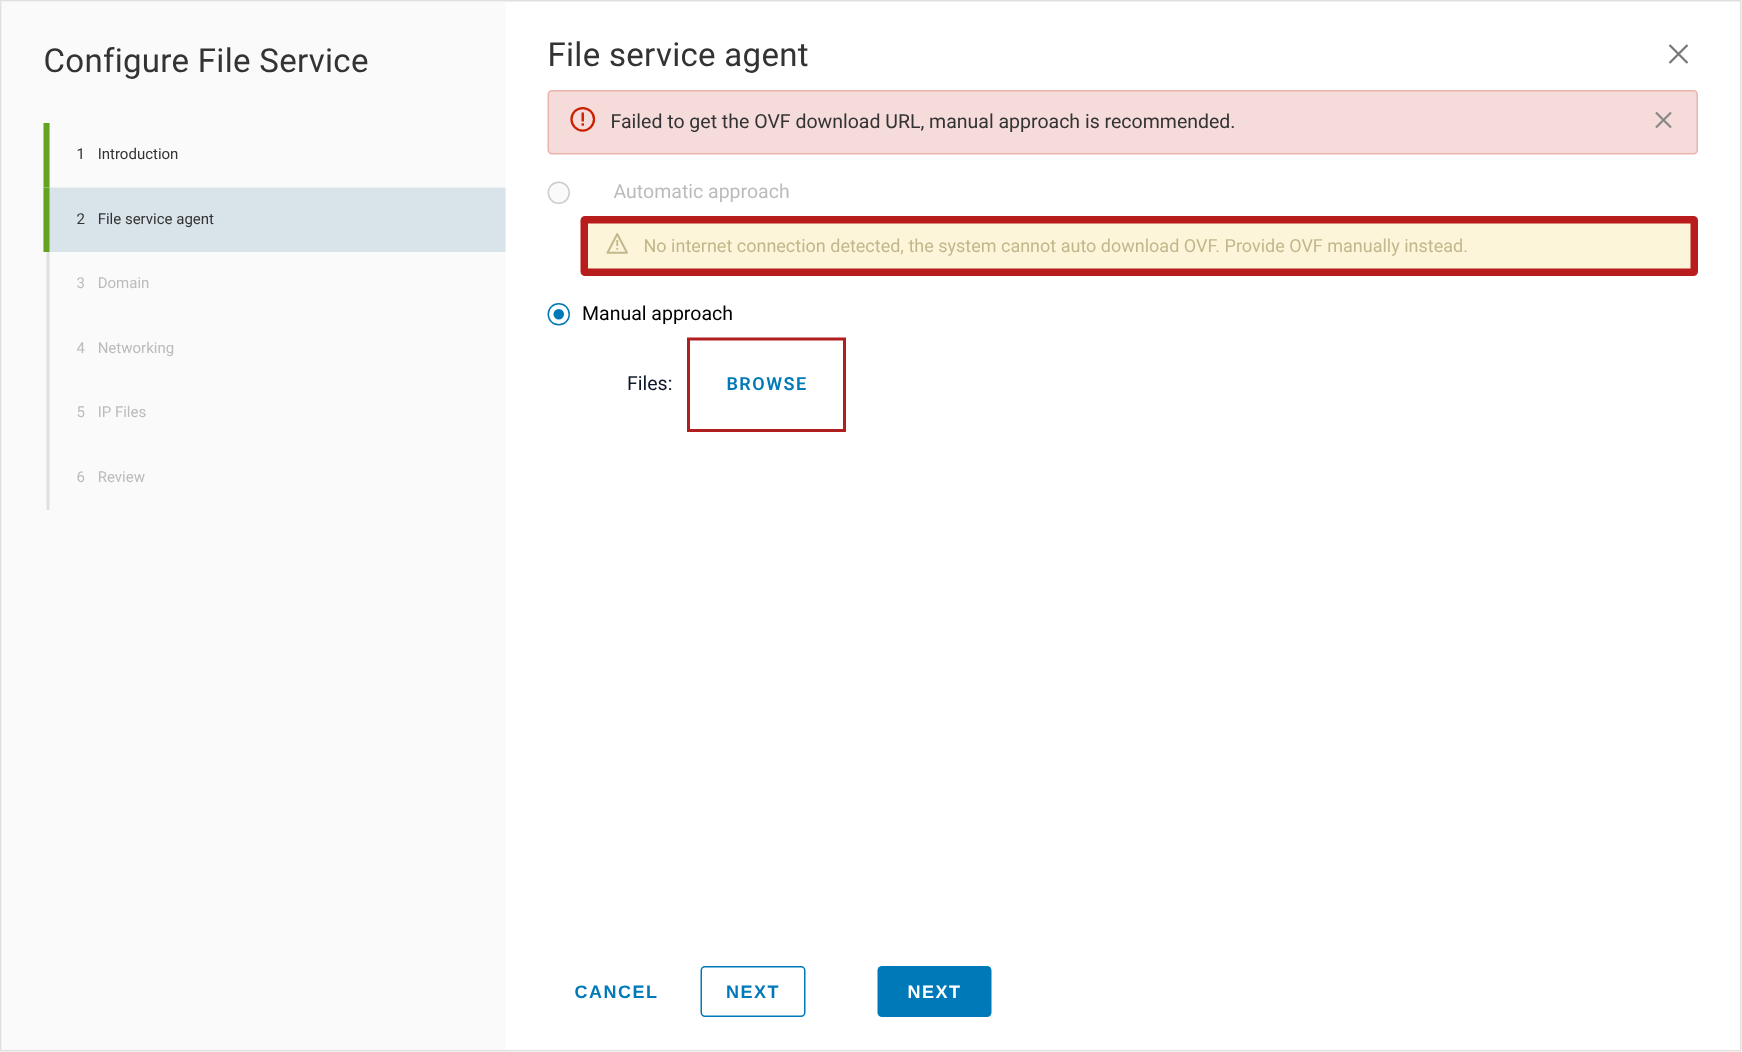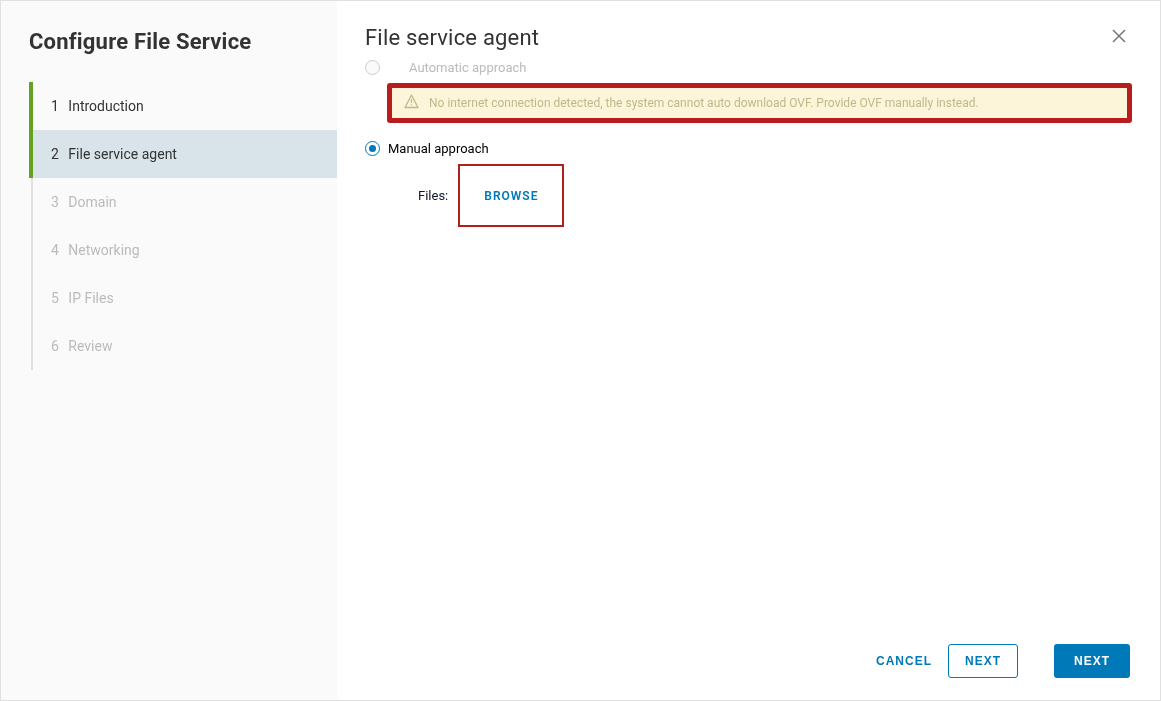--- a/index.html
+++ b/index.html
@@ -15,32 +15,32 @@
       display: flex;
       border: 1px solid #e0e0e0;
     }
     .sidebar {
       width: 336px;
       background: #fafafa;
       padding: 28px 0 0 28px;
     }
     .sidebar-title {
       font-size: 22px;
-      font-weight: 700;
+      font-weight: 400;
       color: #333;
       margin-bottom: 28px;
       letter-spacing: 0.2px;
     }
     .steps {
       border-left: 2px solid #e0e0e0;
       margin-left: 2px;
     }
     .step {
       padding: 16px 18px;
-      font-size: 14px;
+      font-size: 10px;
       color: #bbb;
       cursor: default;
       border-left: 4px solid transparent;
       margin-left: -4px;
     }
     .step.completed {
       color: #333;
       border-left-color: #62a420;
       cursor: pointer;
     }
@@ -175,21 +175,22 @@
     .browse-link {
       color: #0079b8;
       font-size: 12px;
       font-weight: 600;
       letter-spacing: 1px;
       cursor: pointer;
     }
     .footer {
       padding: 18px 30px 22px;
       display: flex;
-      justify-content: flex-end;
+      justify-content: flex-start;
+      gap: 12px;
       align-items: center;
     }
     .btn {
       font-size: 12px;
       font-weight: 600;
       letter-spacing: 1px;
       padding: 9px 16px;
       border-radius: 3px;
       cursor: pointer;
       border: none;
@@ -246,20 +247,35 @@
   <div class="main-header">
     <div class="main-title">File service agent</div>
     <div class="close-x">
       <svg width="14" height="14" viewBox="0 0 14 14">
           <path d="M1 1 L13 13 M13 1 L1 13" stroke="#777" stroke-width="1.5" fill="none"></path>
         </svg>
     </div>
   </div>
 
   <div class="main-body">
+    <div class="alert alert-error">
+      <span class="alert-icon">
+        <svg width="17" height="17" viewBox="0 0 17 17">
+            <circle cx="8.5" cy="8.5" r="7.5" fill="none" stroke="#c92100" stroke-width="1.5"></circle>
+            <rect x="7.7" y="4" width="1.6" height="6" fill="#c92100"></rect>
+            <rect x="7.7" y="11.2" width="1.6" height="1.6" fill="#c92100"></rect>
+          </svg>
+      </span>
+      <span>Failed to get the OVF download URL, manual approach is recommended.</span>
+      <span class="alert-close">
+        <svg width="12" height="12" viewBox="0 0 12 12">
+            <path d="M1 1 L11 11 M11 1 L1 11" stroke="#888" stroke-width="1.5" fill="none"></path>
+          </svg>
+      </span>
+    </div>
 
     <div class="approach-section disabled">
       <div class="radio-row disabled">
         <span class="radio-input disabled"></span>
         <span class="radio-label">Automatic approach</span>
       </div>
       <div class="approach-content">
         <div class="alert alert-warning">
           <span class="alert-icon">
             <svg width="15" height="15" viewBox="0 0 15 15">

